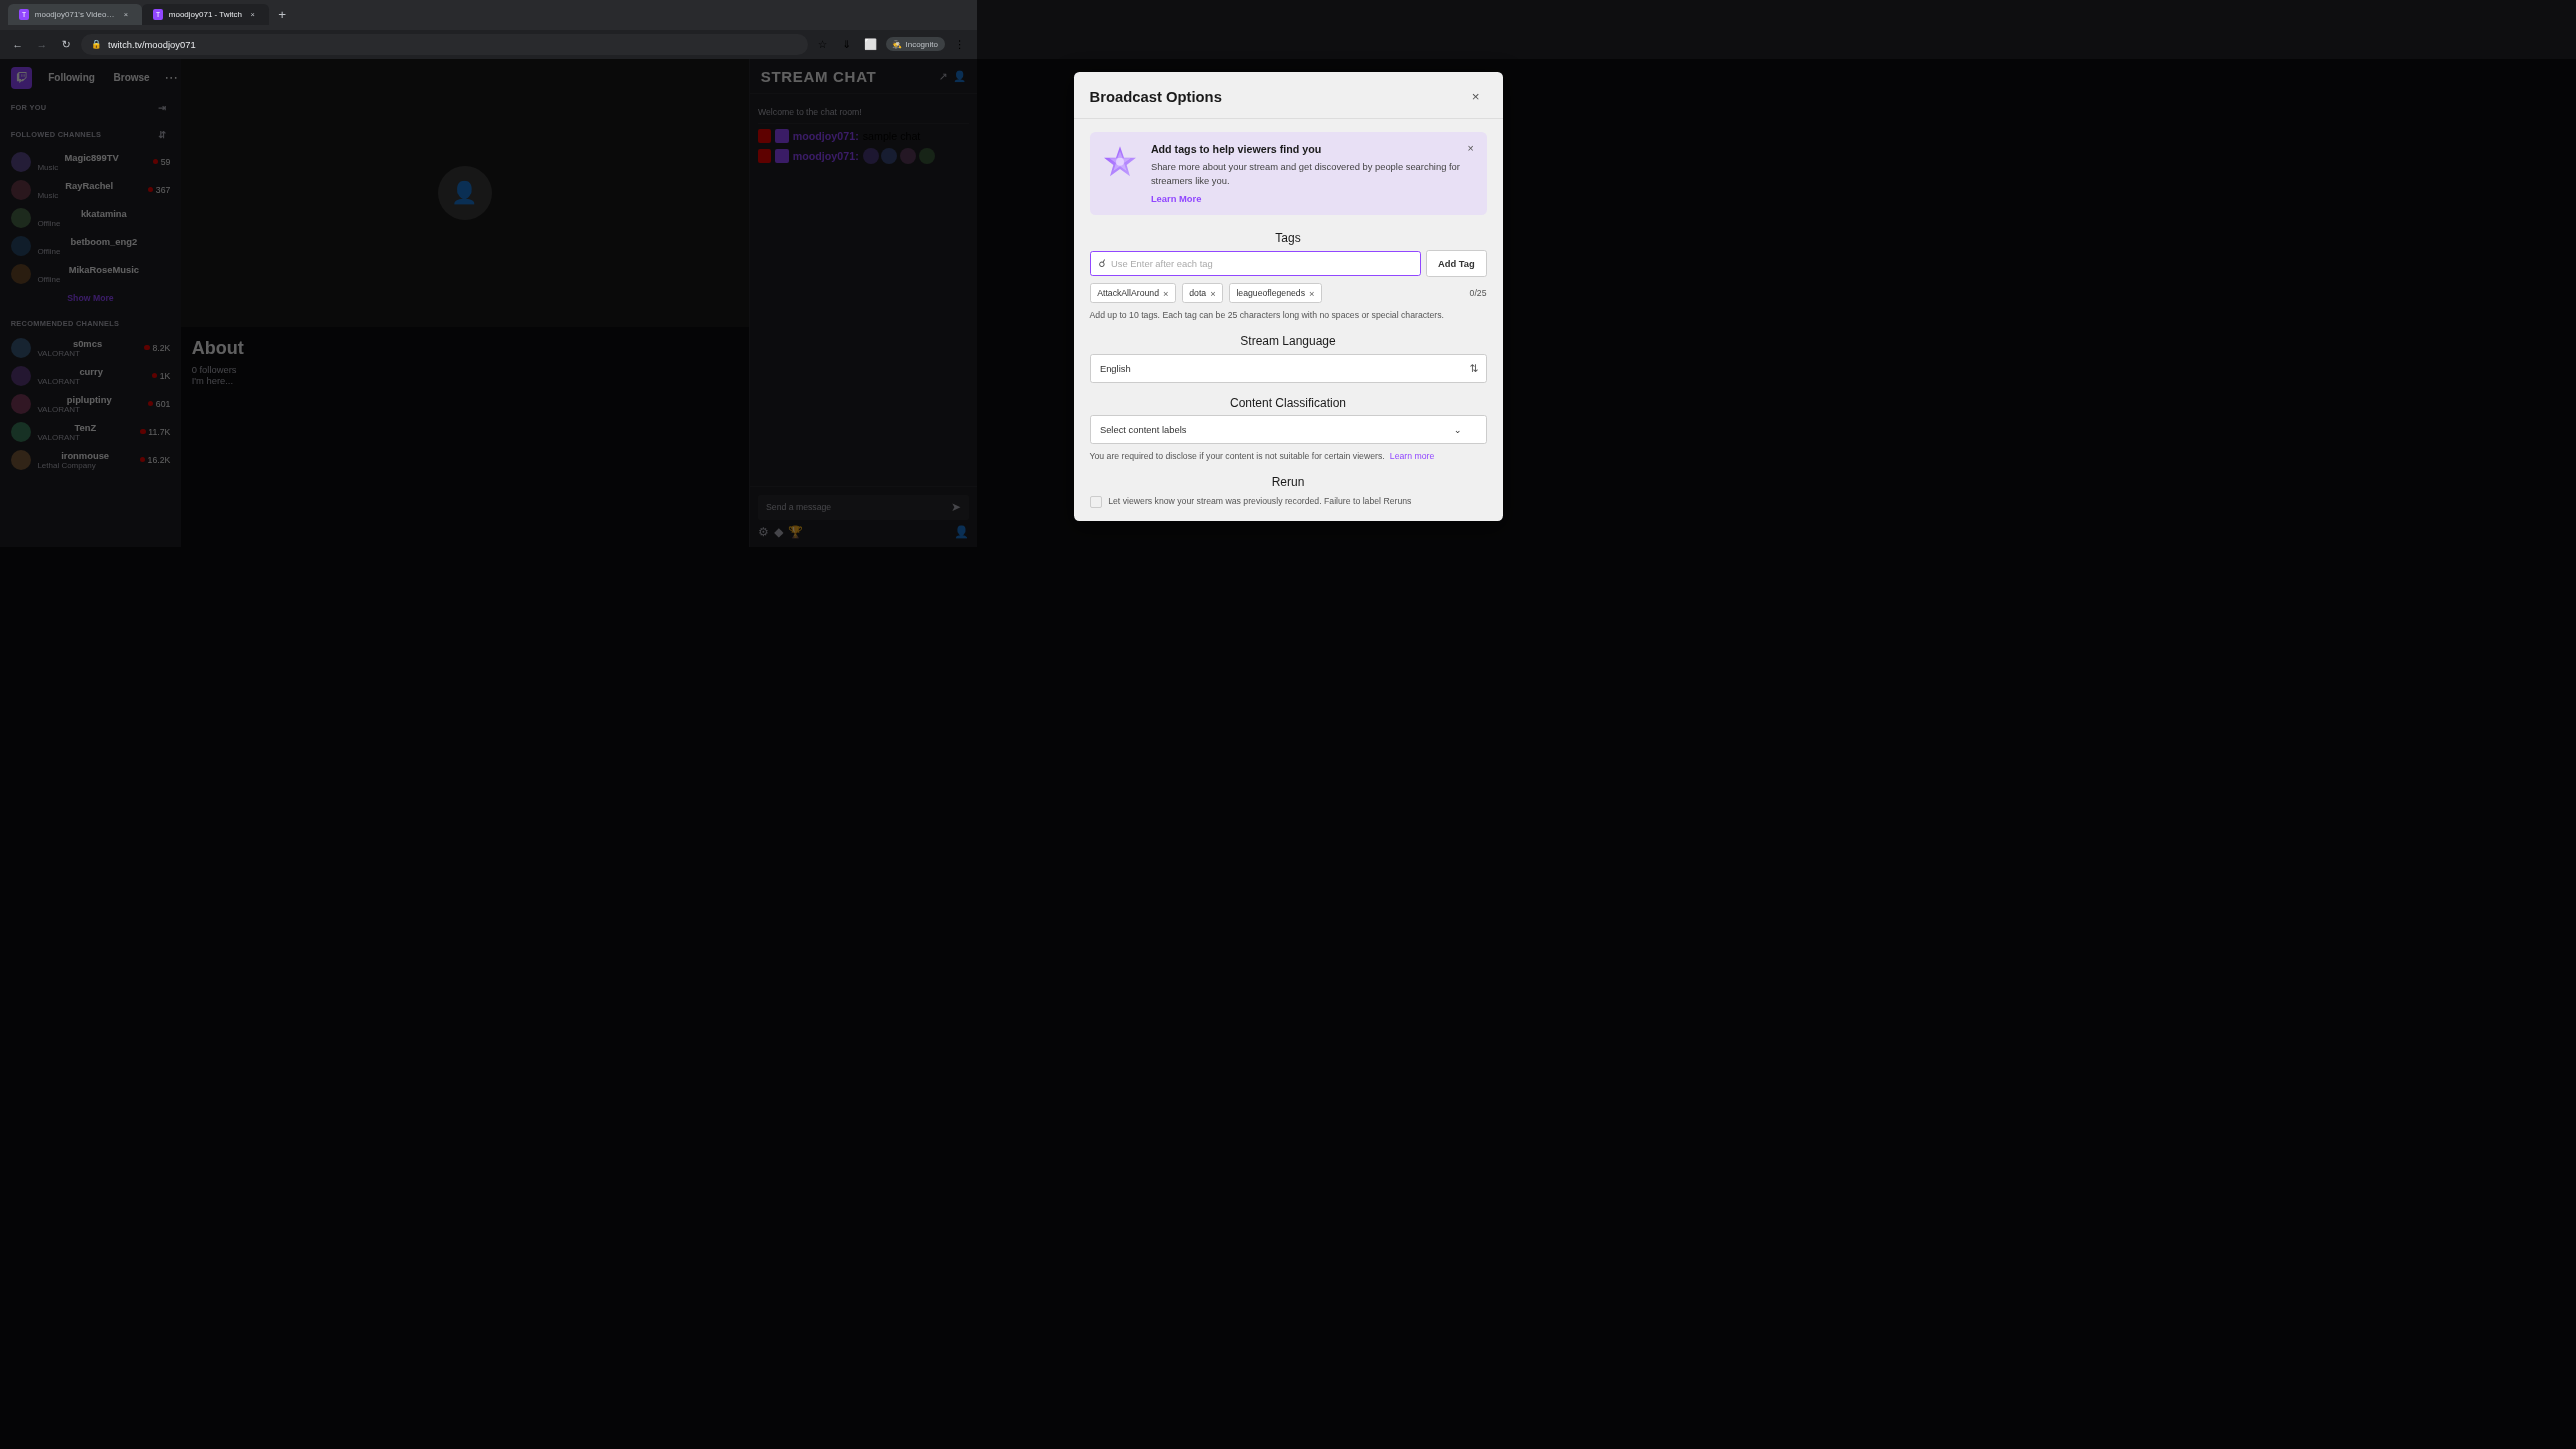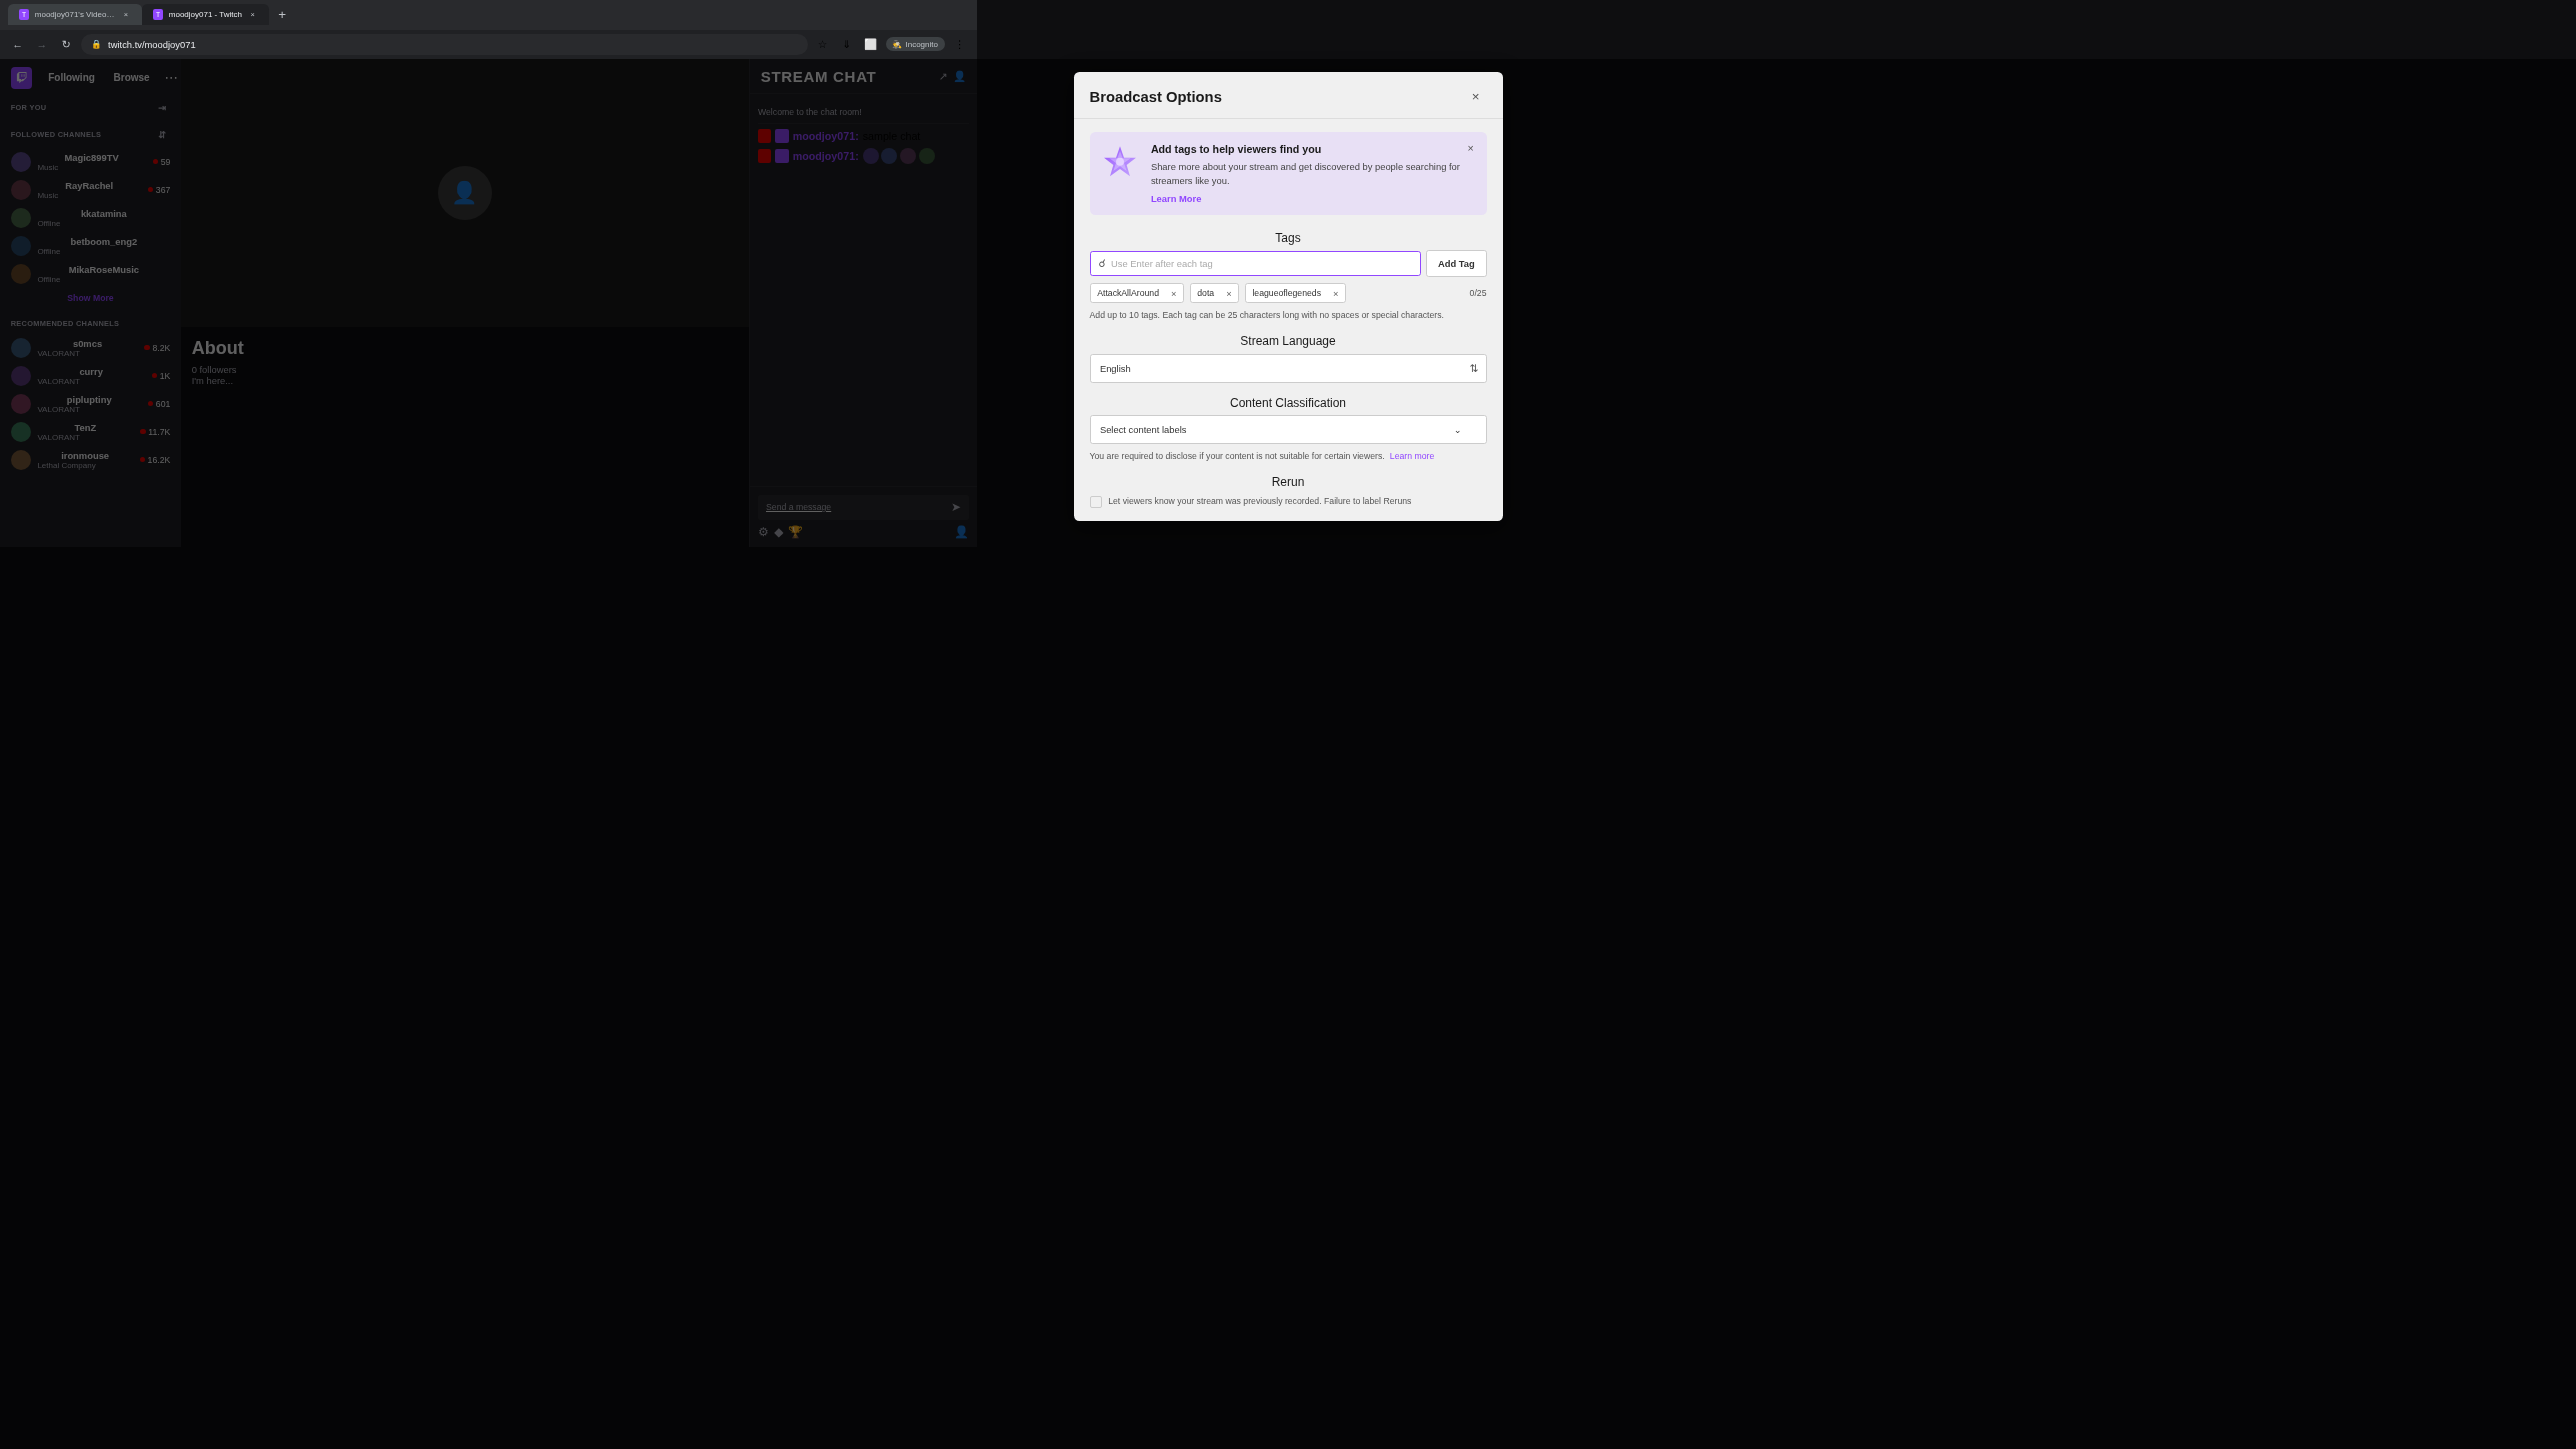--- a/index.html
+++ b/index.html
@@ -350,21 +350,20 @@
       padding: 5.4px 8px;
       gap: 5.4px;
     }
     .chat-input {
       flex: 1;
       background: transparent;
       border: none;
       outline: none;
       color: #efeff1;
       font-size: 8.7px;
-      text-decoration: underline;
     }
     .chat-input::placeholder { color: #adadb8; }
     .chat-bottom-actions {
       display: flex;
       justify-content: space-between;
       align-items: center;
       margin-top: 5.4px;
     }
     .chat-action-icons {
       display: flex;
@@ -537,21 +536,21 @@
     .tag-chips {
       display: flex;
       flex-wrap: wrap;
       gap: 5.4px;
       margin-top: 6.7px;
       align-items: center;
     }
     .tag-chip {
       display: flex;
       align-items: center;
-      gap: 12px;
+      gap: 4px;
       background: white;
       border: 0.7px solid #ccc;
       border-radius: 2.7px;
       padding: 4px 6.7px;
       font-size: 8.7px;
       color: #333;
     }
     .tag-chip-remove {
       cursor: pointer;
       color: #666;

